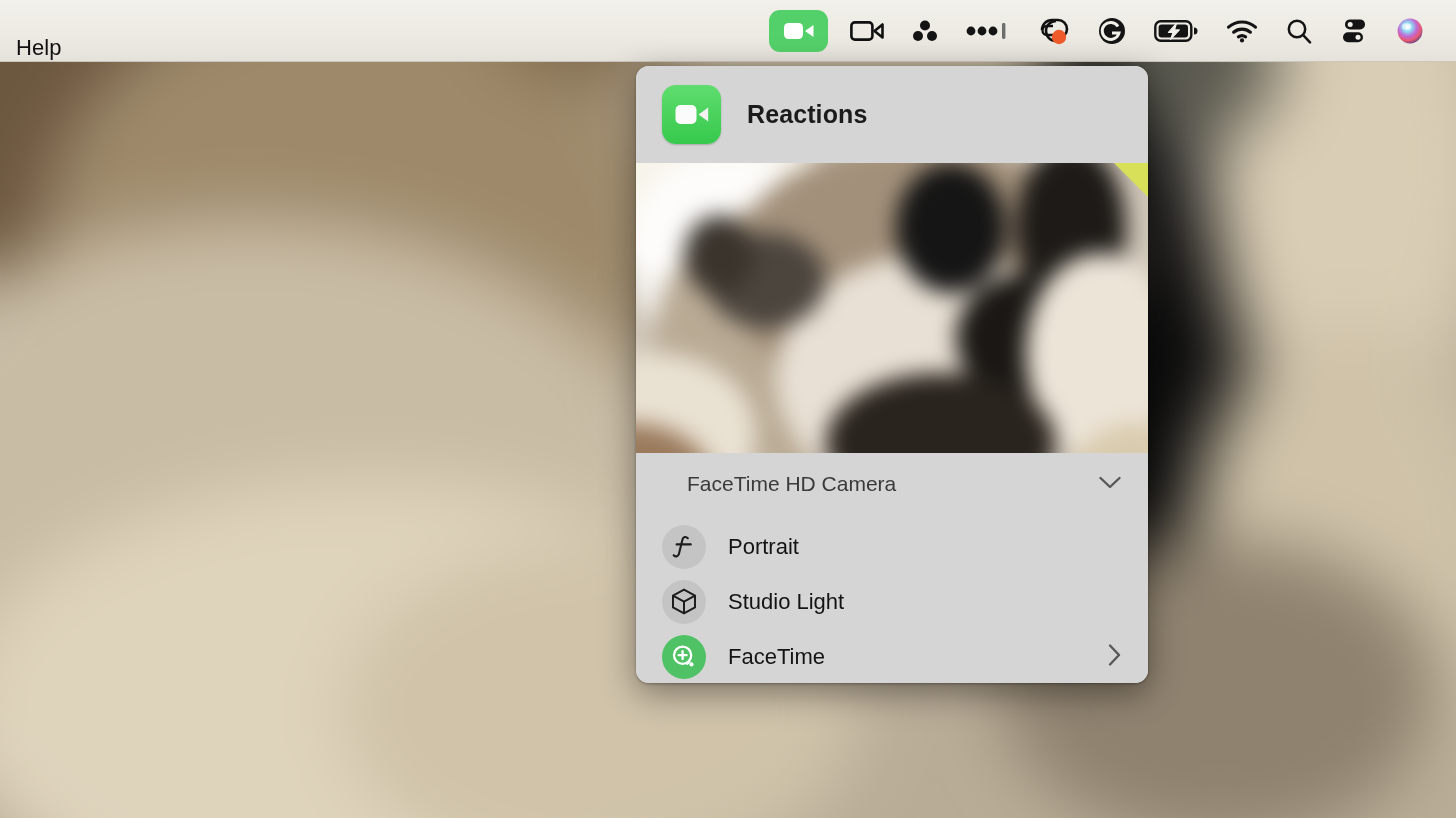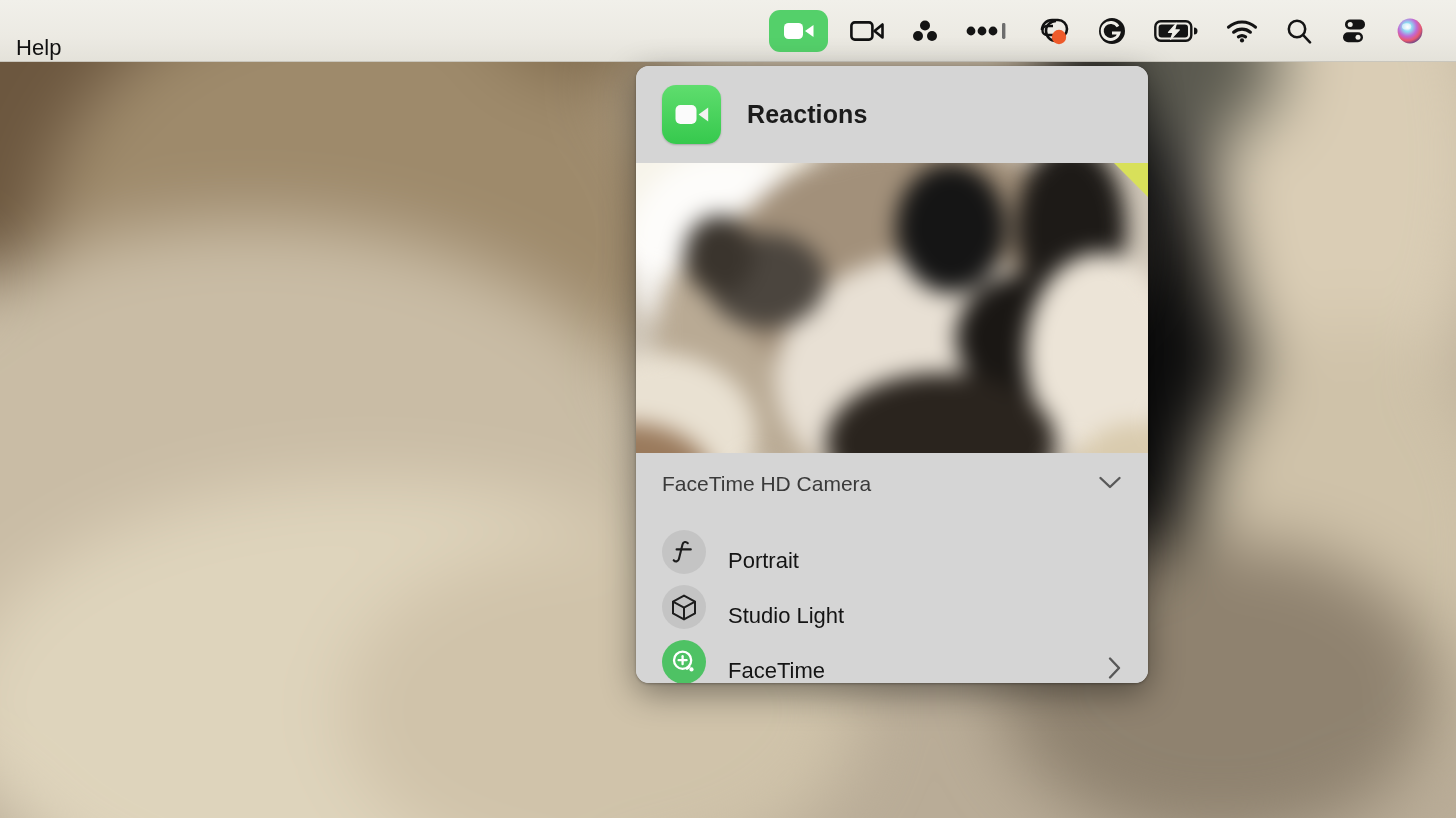--- a/index.html
+++ b/index.html
@@ -97,29 +97,30 @@
     border-top:34px solid #d8e05a;
     border-left:34px solid transparent;
   }
 
   
   #device-row{
     height:62px; flex:none;
     display:flex; align-items:center;
     padding:0 26px;
     background:#d5d5d5;
+    margin-left:25px;
   }
   #device-name{ font-size:21px; color:#3a3a3a; flex:1; }
   .chev{ color:#585858; }
 
   
   #effects{ flex:1; background:#d5d5d5; padding-top:4px; }
   .eff-row{
     height:55px;
-    display:flex; align-items:flex-end;
+    display:flex; align-items:center;
     padding:0 26px;
   }
   .eff-icon{
     width:44px;height:44px;border-radius:50%;
     background:#c4c4c4;
     display:flex;align-items:center;justify-content:center;
     flex:none;
   }
   .eff-icon.on{ background:#4ec264; }
   .eff-label{

